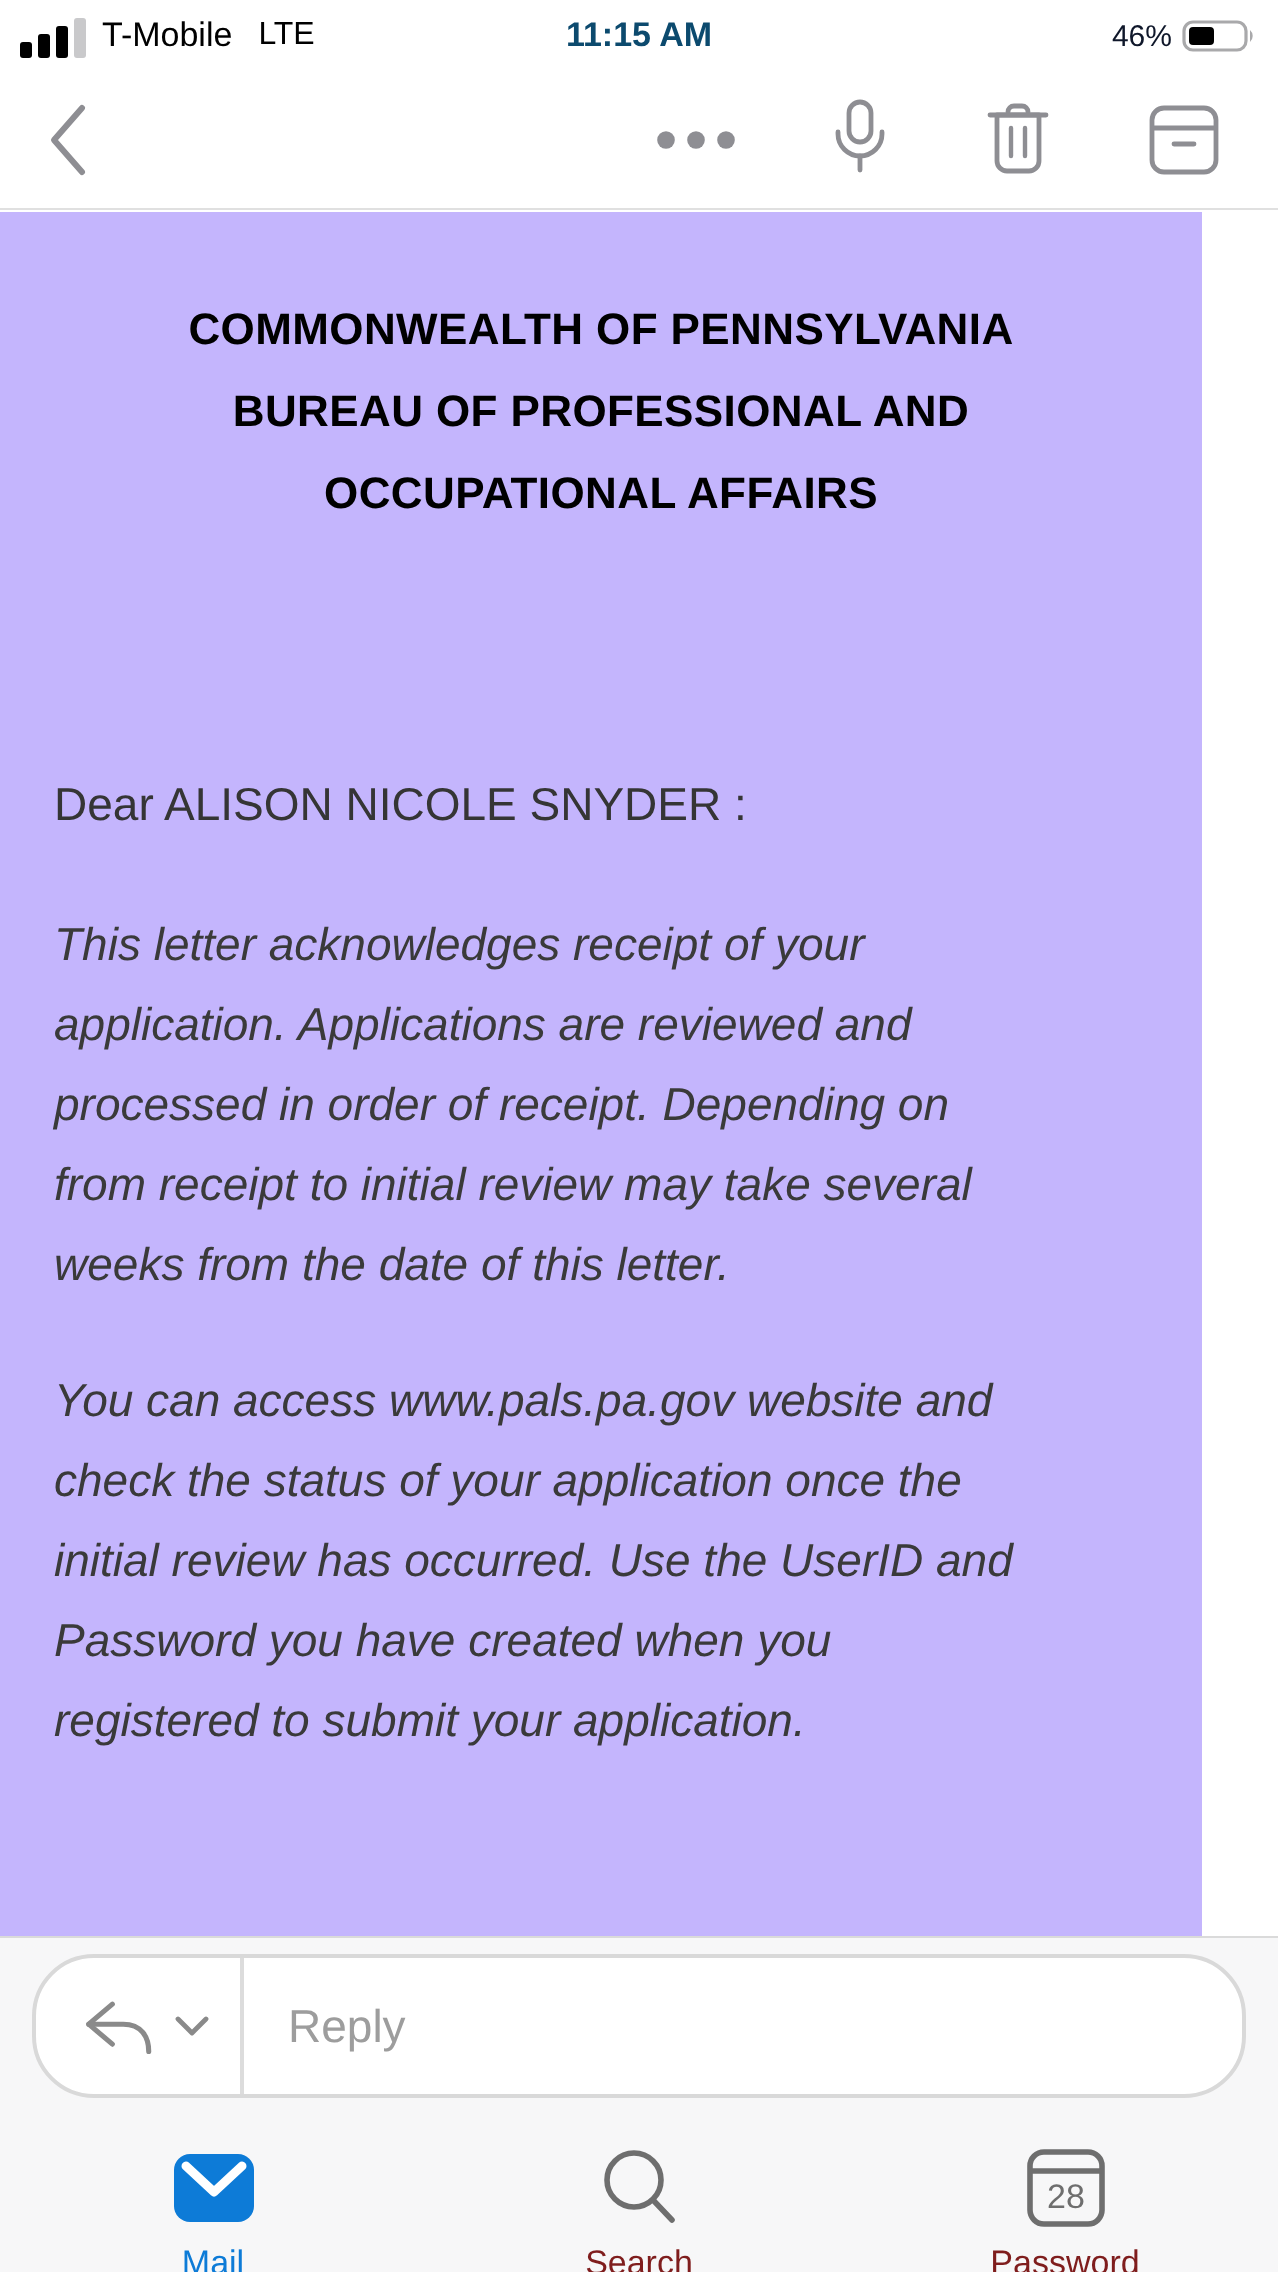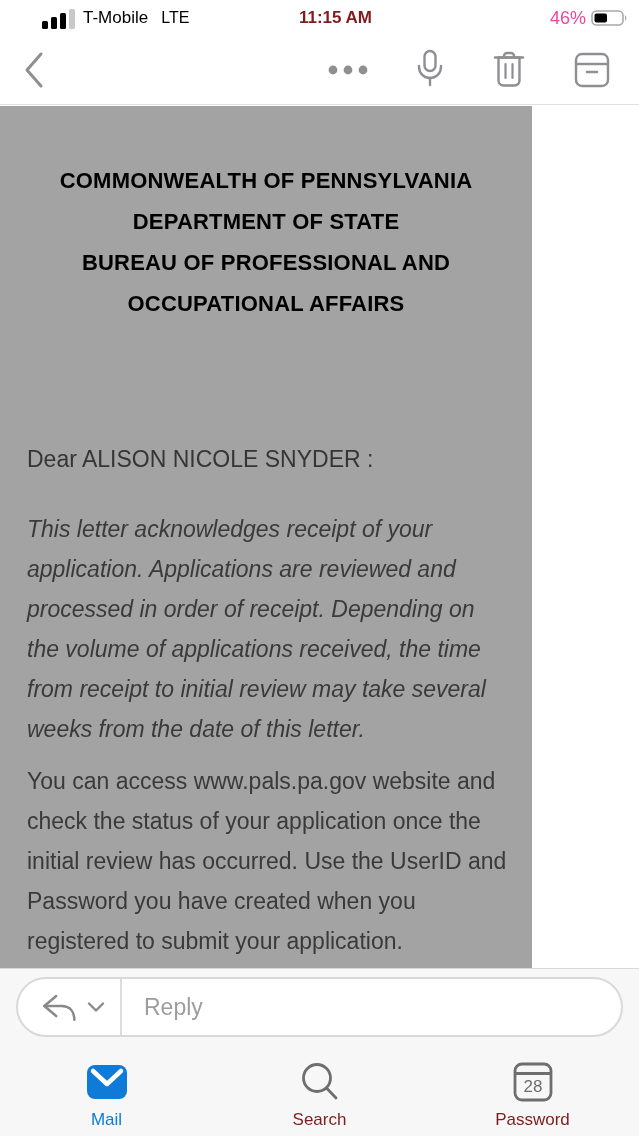--- a/index.html
+++ b/index.html
@@ -9,67 +9,67 @@
     background:#ffffff;
     position:relative;
     overflow:hidden;
   }
   .screen { position:relative; width:639px; height:1136px; background:#fff; overflow:hidden; }
 
   
   .status-bar {
     position:absolute; top:0; left:0; right:0; height:36px;
     display:flex; align-items:center; padding:0 10px;
-    font-size:17px; color:#000; background:#fff; z-index:5;margin-left:32px;
+    font-size:17px; color:#000; background:#fff; z-index:5;
   }
   .sb-left { display:flex; align-items:center; gap:7px; }
   .sb-carrier { font-size:17px; color:#000; }
   .sb-network { font-size:16px; color:#000; margin-left:6px; }
   .sb-time {
     position:absolute; left:0; right:0; text-align:center;
-    font-weight:700; font-size:17px; color:#7f1d1d; pointer-events:none;
+    font-weight:700; font-size:17px; color:#0c4a6e; pointer-events:none;
   }
   .sb-right { margin-left:auto; display:flex; align-items:center; gap:5px; z-index:2; }
-  .sb-battery-pct { font-size:18px; color:#ec4899; }
+  .sb-battery-pct { font-size:15px; color:#0f172a; }
 
   
   .nav-bar {
     position:absolute; top:36px; left:0; right:0; height:69px;
     display:flex; align-items:center;
     background:#fff; border-bottom:1px solid #e0e0e0; z-index:5;
   }
   .back-btn { margin-left:22px; display:flex; align-items:center; cursor:pointer; }
   .nav-actions { margin-left:auto; display:flex; align-items:center; gap:46px; padding-right:28px; }
   .nav-actions > div { display:flex; align-items:center; justify-content:center; cursor:pointer; }
 
   
   .content {
-    position:absolute; top:106px; left:0; width:532px; height:862px;
-    padding:16px 27px; overflow:hidden; background:#a3a3a3;
+    position:absolute; top:106px; left:0; width:601px; height:862px;
+    padding:0 27px; overflow:hidden; background:#c4b5fd;
   }
   .email-header {
     margin-top:38px; text-align:center;
     font-size:22px; font-weight:700; line-height:41px;
     color:#000; letter-spacing:0.2px;
   }
   .salutation {
     margin-top:115px; font-size:23px; line-height:40px; color:#353535;
   }
   .para { font-size:23px; line-height:40px; color:#3a3a3a; }
   .para-1 { margin-top:30px;font-style:italic; }
-  .para-2 { margin-top:12px; }
+  .para-2 { margin-top:28px;font-style:italic; }
   .para .line { white-space:nowrap; }
 
   
   .bottom-overlay {
     position:absolute; top:968px; left:0; right:0; height:168px;
     background:#f7f7f8; border-top:1px solid #dadada; z-index:10;
   }
   .reply-pill {
-    margin:8px 16px 0 16px; height:60px;
+    margin:8px 16px 0 16px; height:72px;
     background:#fff; border:2px solid #d9d9d9; border-radius:31px;
     display:flex; align-items:center; overflow:hidden;
   }
   .reply-actions {
     display:flex; align-items:center; gap:8px;
     padding:0 14px 0 20px; height:100%; cursor:pointer;
   }
   .pill-divider { width:2px; height:100%; background:#dcdcdc; }
   .reply-placeholder {
     padding-left:22px; font-size:23px; color:#9d9d9d; flex:1; cursor:text;
@@ -146,32 +146,30 @@
           <line x1="3" y1="14" x2="35" y2="14" stroke="#8e8e93" stroke-width="2.4"></line>
           <line x1="14" y1="22" x2="24" y2="22" stroke="#8e8e93" stroke-width="2.4" stroke-linecap="round"></line>
         </svg>
       </div>
     </div>
   </div>
 
   <div class="content">
     <div class="email-header">
       <div>COMMONWEALTH OF PENNSYLVANIA</div>
-      <div>DEPARTMENT OF STATE</div>
       <div>BUREAU OF PROFESSIONAL AND</div>
       <div>OCCUPATIONAL AFFAIRS</div>
     </div>
 
     <div class="salutation">Dear ALISON NICOLE SNYDER :</div>
 
     <div class="para para-1">
       <div class="line">This letter acknowledges receipt of your</div>
       <div class="line">application. Applications are reviewed and</div>
       <div class="line">processed in order of receipt. Depending on</div>
-      <div class="line">the volume of applications received, the time</div>
       <div class="line">from receipt to initial review may take several</div>
       <div class="line">weeks from the date of this letter.</div>
     </div>
 
     <div class="para para-2">
       <div class="line">You can access www.pals.pa.gov website and</div>
       <div class="line">check the status of your application once the</div>
       <div class="line">initial review has occurred. Use the UserID and</div>
       <div class="line">Password you have created when you</div>
       <div class="line">registered to submit your application.</div>

